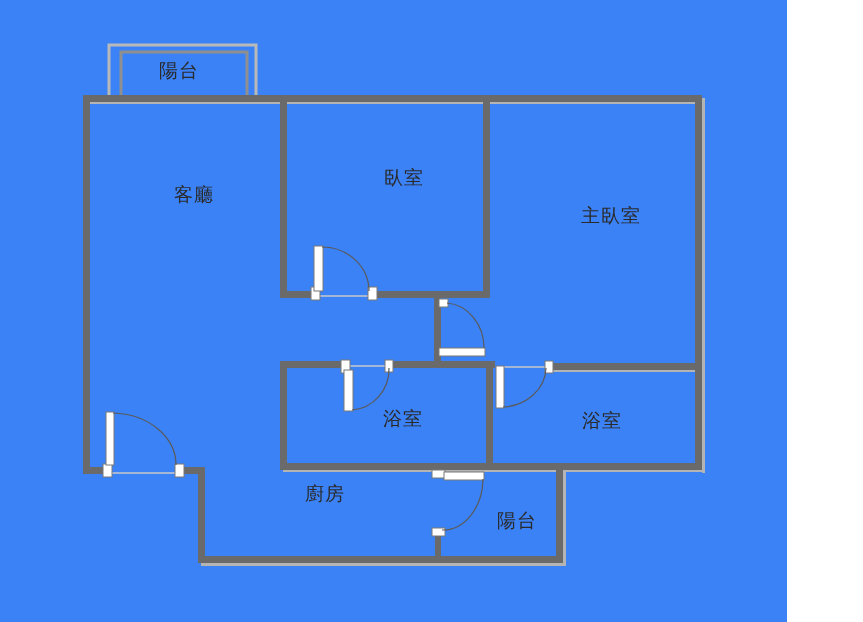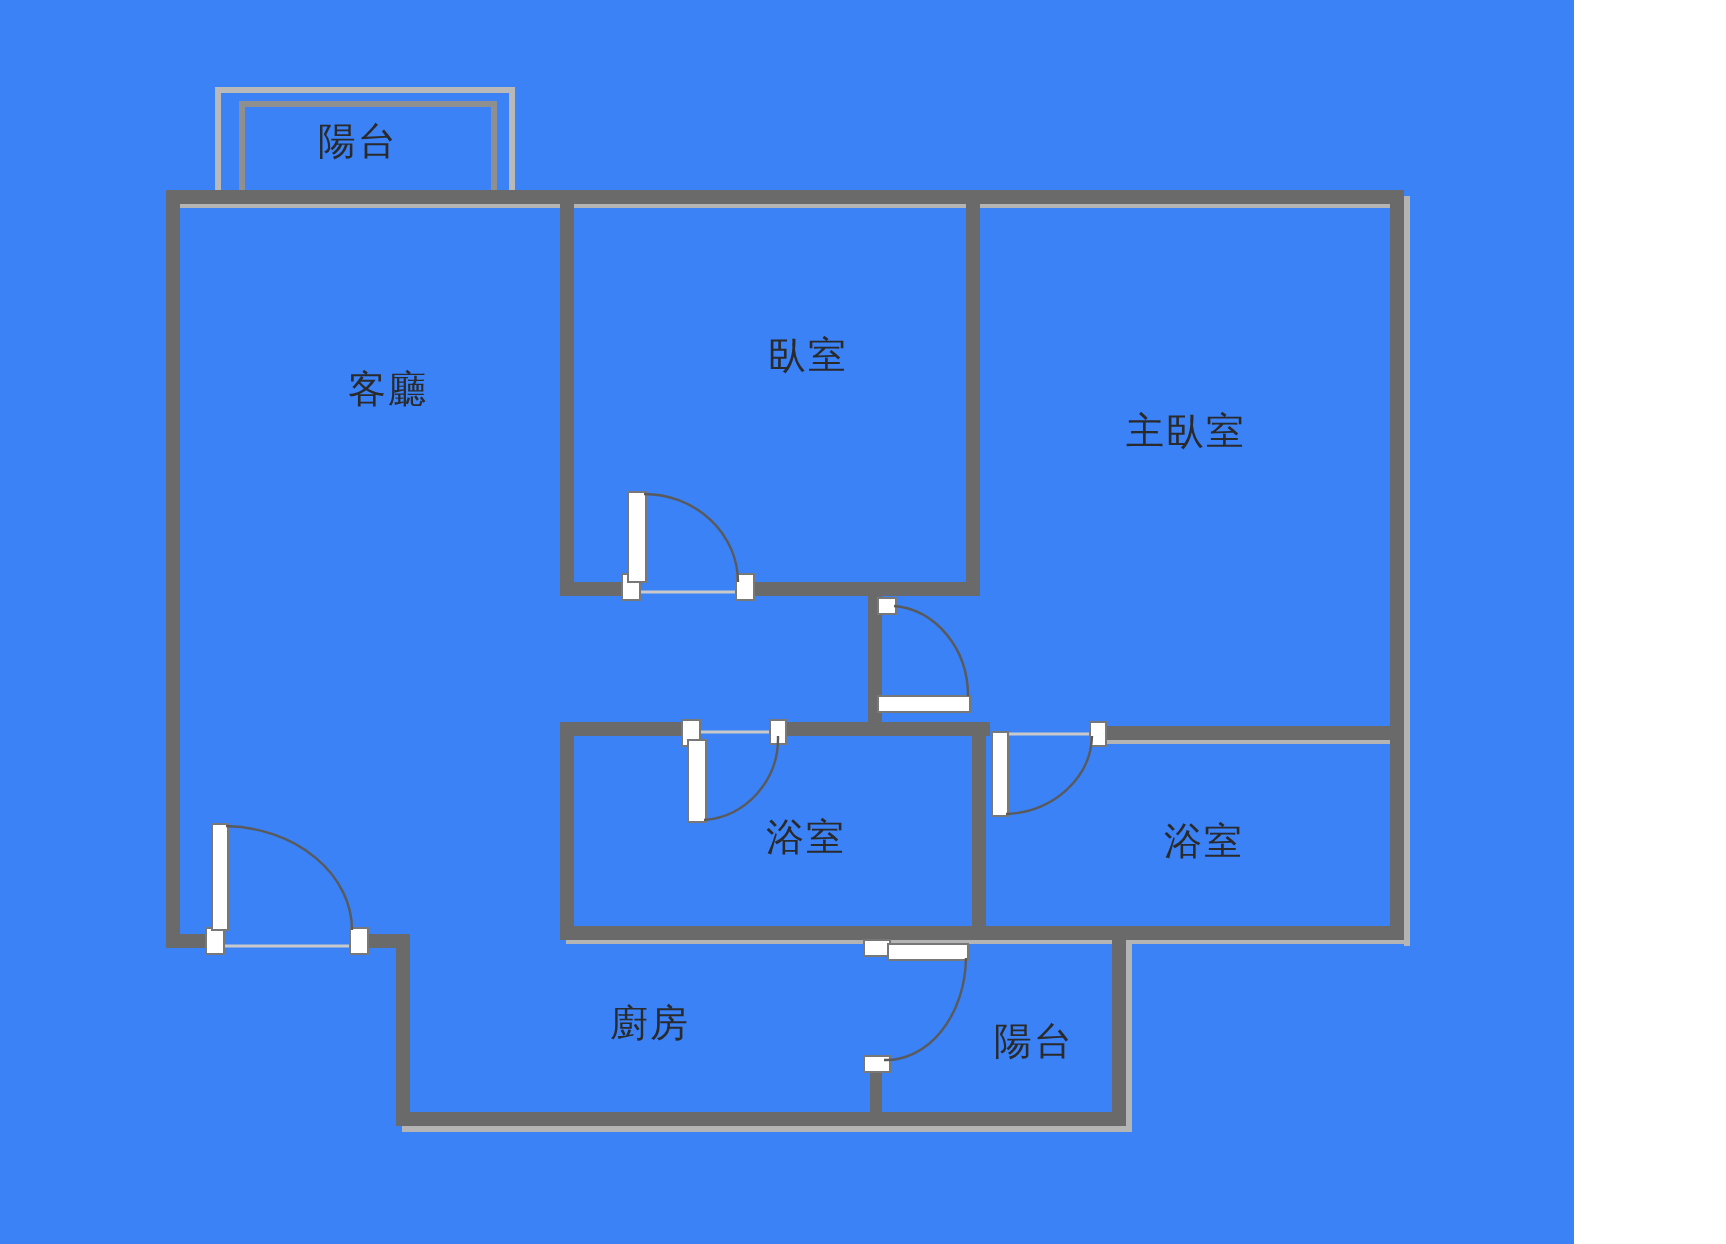--- a/index.html
+++ b/index.html
@@ -79,18 +79,18 @@
       <path d="M 447 303 A 40 45 0 0 1 484 348" fill="none" stroke="#5a5a5a" stroke-width="1.2"></path>
       <path d="M 352 410 A 40 41 0 0 0 389 368" fill="none" stroke="#5a5a5a" stroke-width="1.2"></path>
       <path d="M 503 407 A 45 40 0 0 0 546 368" fill="none" stroke="#5a5a5a" stroke-width="1.2"></path>
       <path d="M 113 413 A 65 52 0 0 1 176 465" fill="none" stroke="#5a5a5a" stroke-width="1.2"></path>
       <path d="M 483 479 A 40 52 0 0 1 442 530" fill="none" stroke="#5a5a5a" stroke-width="1.2"></path>
     </svg>
 
   <span class="room-label" style="left:179px; top:71px;">陽台</span>
   <span class="room-label" style="left:182px; top:195px;margin-left:12px;">客廳</span>
   <span class="room-label" style="left:404px; top:178px;">臥室</span>
-  <span class="room-label" style="left:593px; top:216px;font-family:Liberation Mono, monospace;">主臥室</span>
+  <span class="room-label" style="left:611px; top:216px;font-family:Liberation Mono, monospace;">主臥室</span>
   <span class="room-label" style="left:403px; top:419px;">浴室</span>
   <span class="room-label" style="left:602px; top:421px;">浴室</span>
-  <span class="room-label" style="left:325px; top:512px;">廚房</span>
+  <span class="room-label" style="left:325px; top:494px;">廚房</span>
   <span class="room-label" style="left:517px; top:521px;">陽台</span>
 </div>
 
 </body></html>

